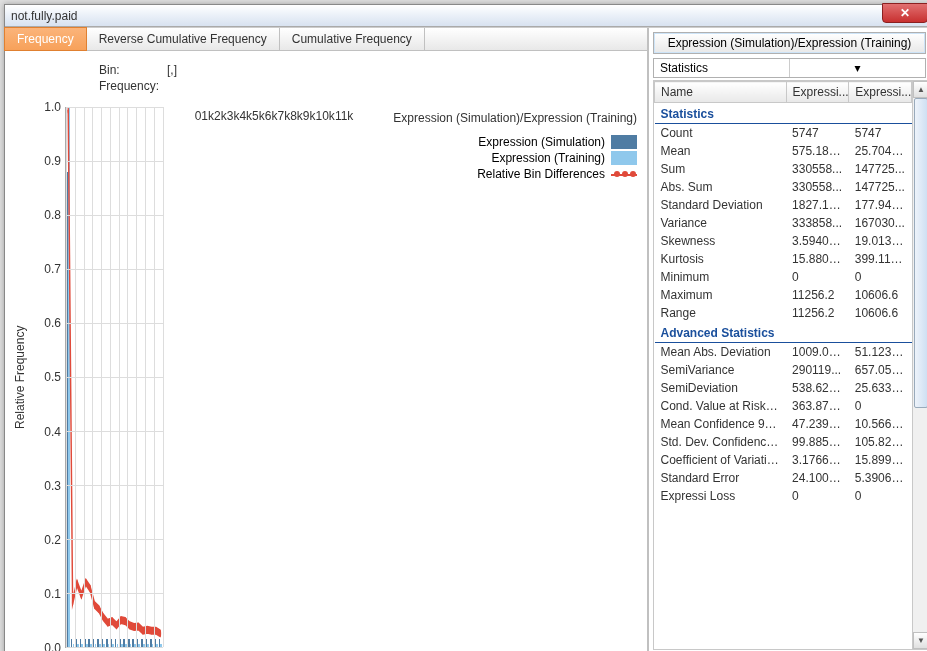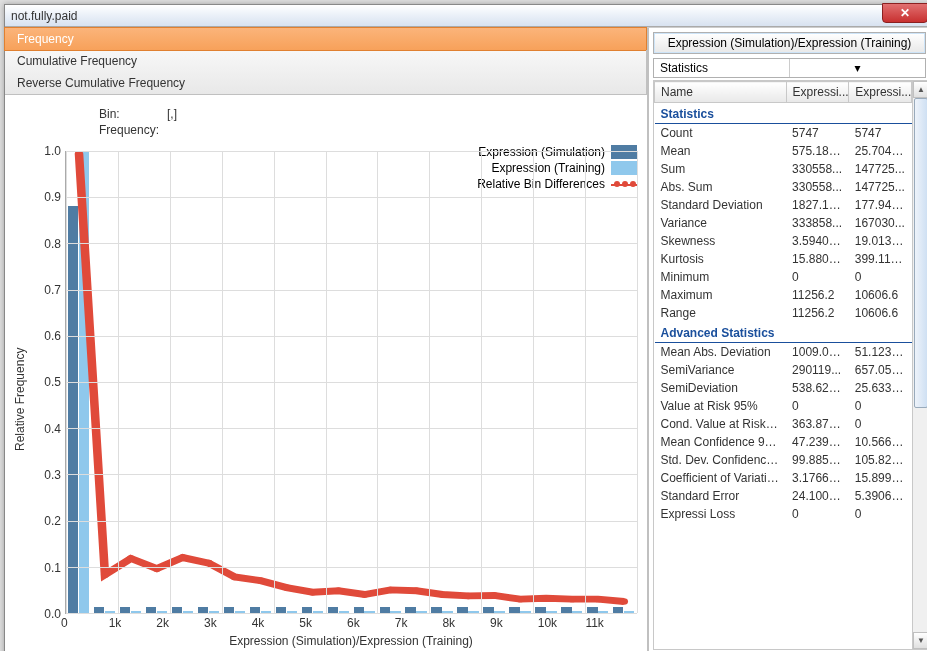--- a/index.html
+++ b/index.html
@@ -4,35 +4,35 @@
 <style>
 * { box-sizing: border-box; margin: 0; padding: 0; font-family: "Segoe UI", Tahoma, sans-serif; font-size: 12px; }
 body { background: #e0e0e0; padding: 4px; }
 .window { width: 927px; height: 651px; background: #fff; border: 1px solid #888; display: flex; flex-direction: column; box-shadow: 0 0 6px rgba(0,0,0,0.3); }
 .titlebar { height: 22px; background: linear-gradient(#fff,#eaf0f8 50%,#d8e2f0); display: flex; align-items: center; padding: 0 4px; border-bottom: 1px solid #aaa; position: relative; }
 .titlebar-title { flex: 1; color: #333; padding-left: 2px; }
 .close-btn { position: absolute; right: 2px; top: -2px; width: 46px; height: 20px; background: linear-gradient(#e17070,#c83030); color: #fff; display: flex; align-items: center; justify-content: center; border-radius: 0 0 4px 4px; border: 1px solid #8a2020; font-size: 14px; font-weight: bold; }
 .window-body { flex: 1; display: flex; min-height: 0; border-top: 1px solid #ccc; }
 .left-panel { flex: 1; display: flex; flex-direction: column; border-right: 1px solid #c0c0c0; min-width: 0; }
 .right-panel { width: 282px; display: flex; flex-direction: column; border-left: 1px solid #c0c0c0; }
-.tabs { display: flex; background: linear-gradient(#fff,#e8e8e8); border-bottom: 1px solid #c0c0c0; flex-direction: column; }
+.tabs { display: flex; background: linear-gradient(#fff,#e8e8e8); border-bottom: 1px solid #c0c0c0; }
 .tab { padding: 4px 12px; border-right: 1px solid #c0c0c0; color: #333; cursor: pointer; }
 .tab.active { background: linear-gradient(#fbb47a,#f7a15a); color: #fff; border: 1px solid #e08030; margin: -1px 0 -1px -1px; }
 .chart-region { flex: 1; position: relative; padding: 6px 10px 6px 6px; }
-.chart-top { display: flex; justify-content: space-between; padding: 4px 0 8px 86px; }
+.chart-top { display: flex; justify-content: space-between; padding: 4px 0 8px 86px; flex-direction: column; }
 .chart-topleft table td { padding: 0 6px 0 0; color: #333; }
 .legend { text-align: right; margin-top: 40px; }
 .legend-row { display: flex; align-items: center; justify-content: flex-end; gap: 6px; margin-bottom: 2px; }
 .legend-swatch { width: 26px; height: 14px; }
 .legend-line { width: 26px; height: 14px; position: relative; }
 .legend-line::before { content:""; position:absolute; left:0; right:0; top:50%; border-top:2px solid #e04a3a; }
 .legend-line::after { content:""; position:absolute; left:3px; top:50%; width:6px; height:6px; background:#e04a3a; border-radius:50%; transform:translateY(-50%); box-shadow: 8px 0 0 #e04a3a, 16px 0 0 #e04a3a; }
 .plot-wrap { position: absolute; top: 56px; left: 6px; right: 10px; bottom: 6px; display: flex; }
 .ylabel { writing-mode: vertical-rl; transform: rotate(180deg); text-align: center; font-size: 12px; color: #333; padding: 0 2px; }
-.plot-col { flex: 1; display: flex; flex-direction: column; }
+.plot-col { flex: 1; display: flex; flex-direction: row; }
 .plot-area { flex: 1; display: flex; }
 .yticks { width: 36px; display: flex; flex-direction: column; justify-content: space-between; text-align: right; padding-right: 4px; color: #333; }
 .yticks div { height: 0; line-height: 0; transform: translateY(0); }
 .grid { flex: 1; position: relative; border-left: 1px solid #aaa; border-bottom: 1px solid #aaa; }
 .grid .hline { position: absolute; left: 0; right: 0; border-top: 1px solid #ddd; }
 .grid .vline { position: absolute; top: 0; bottom: 0; border-left: 1px solid #ddd; }
 .bars { position: absolute; left: 0; bottom: 0; right: 0; top: 0; }
 .bar-pair { position: absolute; bottom: 0; height: 100%; }
 .bar { position: absolute; bottom: 0; }
 .bar.sim { background: #4f7ca3; }
@@ -70,22 +70,22 @@
   <div class="titlebar">
     <span class="titlebar-title">not.fully.paid</span>
     <div class="close-btn">
         <span>✕</span>
       </div>
   </div>
   <div class="window-body">
     <div class="left-panel">
       <div class="tabs">
         <div class="tab active">Frequency</div>
+        <div class="tab">Reverse Cumulative Frequency</div>
         <div class="tab">Cumulative Frequency</div>
-        <div class="tab">Reverse Cumulative Frequency</div>
       </div>
       <div class="chart-region">
         <div class="chart-top">
           <div class="chart-topleft">
             <table>
               <tbody>
                   <tr>
                     <td>Bin:</td>
                     <td>[,]</td>
                   </tr>
@@ -377,25 +377,20 @@
                   <td>SemiVariance</td>
                   <td>290119...</td>
                   <td>657.059...</td>
                 </tr>
                 <tr>
                   <td>SemiDeviation</td>
                   <td>538.627...</td>
                   <td>25.6331...</td>
                 </tr>
                 <tr>
-                  <td>Value at Risk 95%</td>
-                  <td>0</td>
-                  <td>0</td>
-                </tr>
-                <tr>
                   <td>Cond. Value at Risk 9...</td>
                   <td>363.879...</td>
                   <td>0</td>
                 </tr>
                 <tr>
                   <td>Mean Confidence 95%</td>
                   <td>47.2398...</td>
                   <td>10.5663...</td>
                 </tr>
                 <tr>

